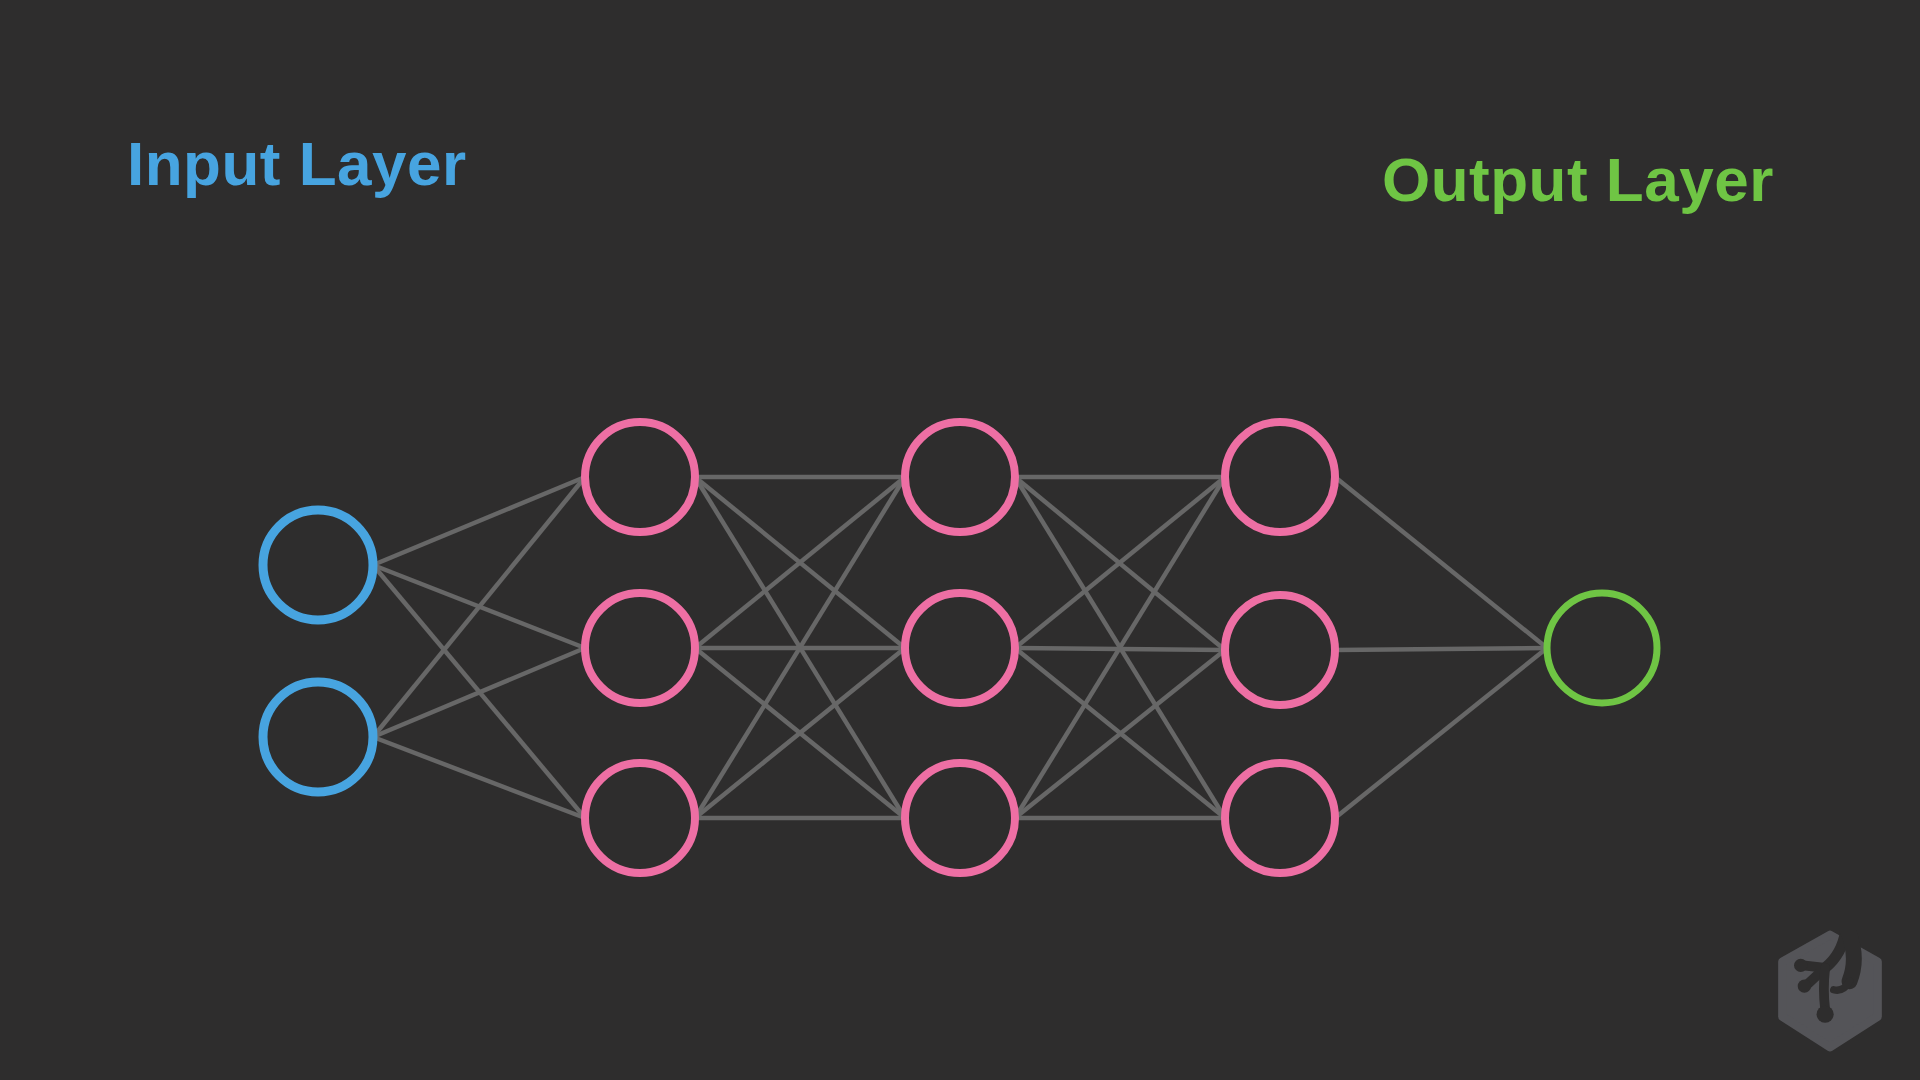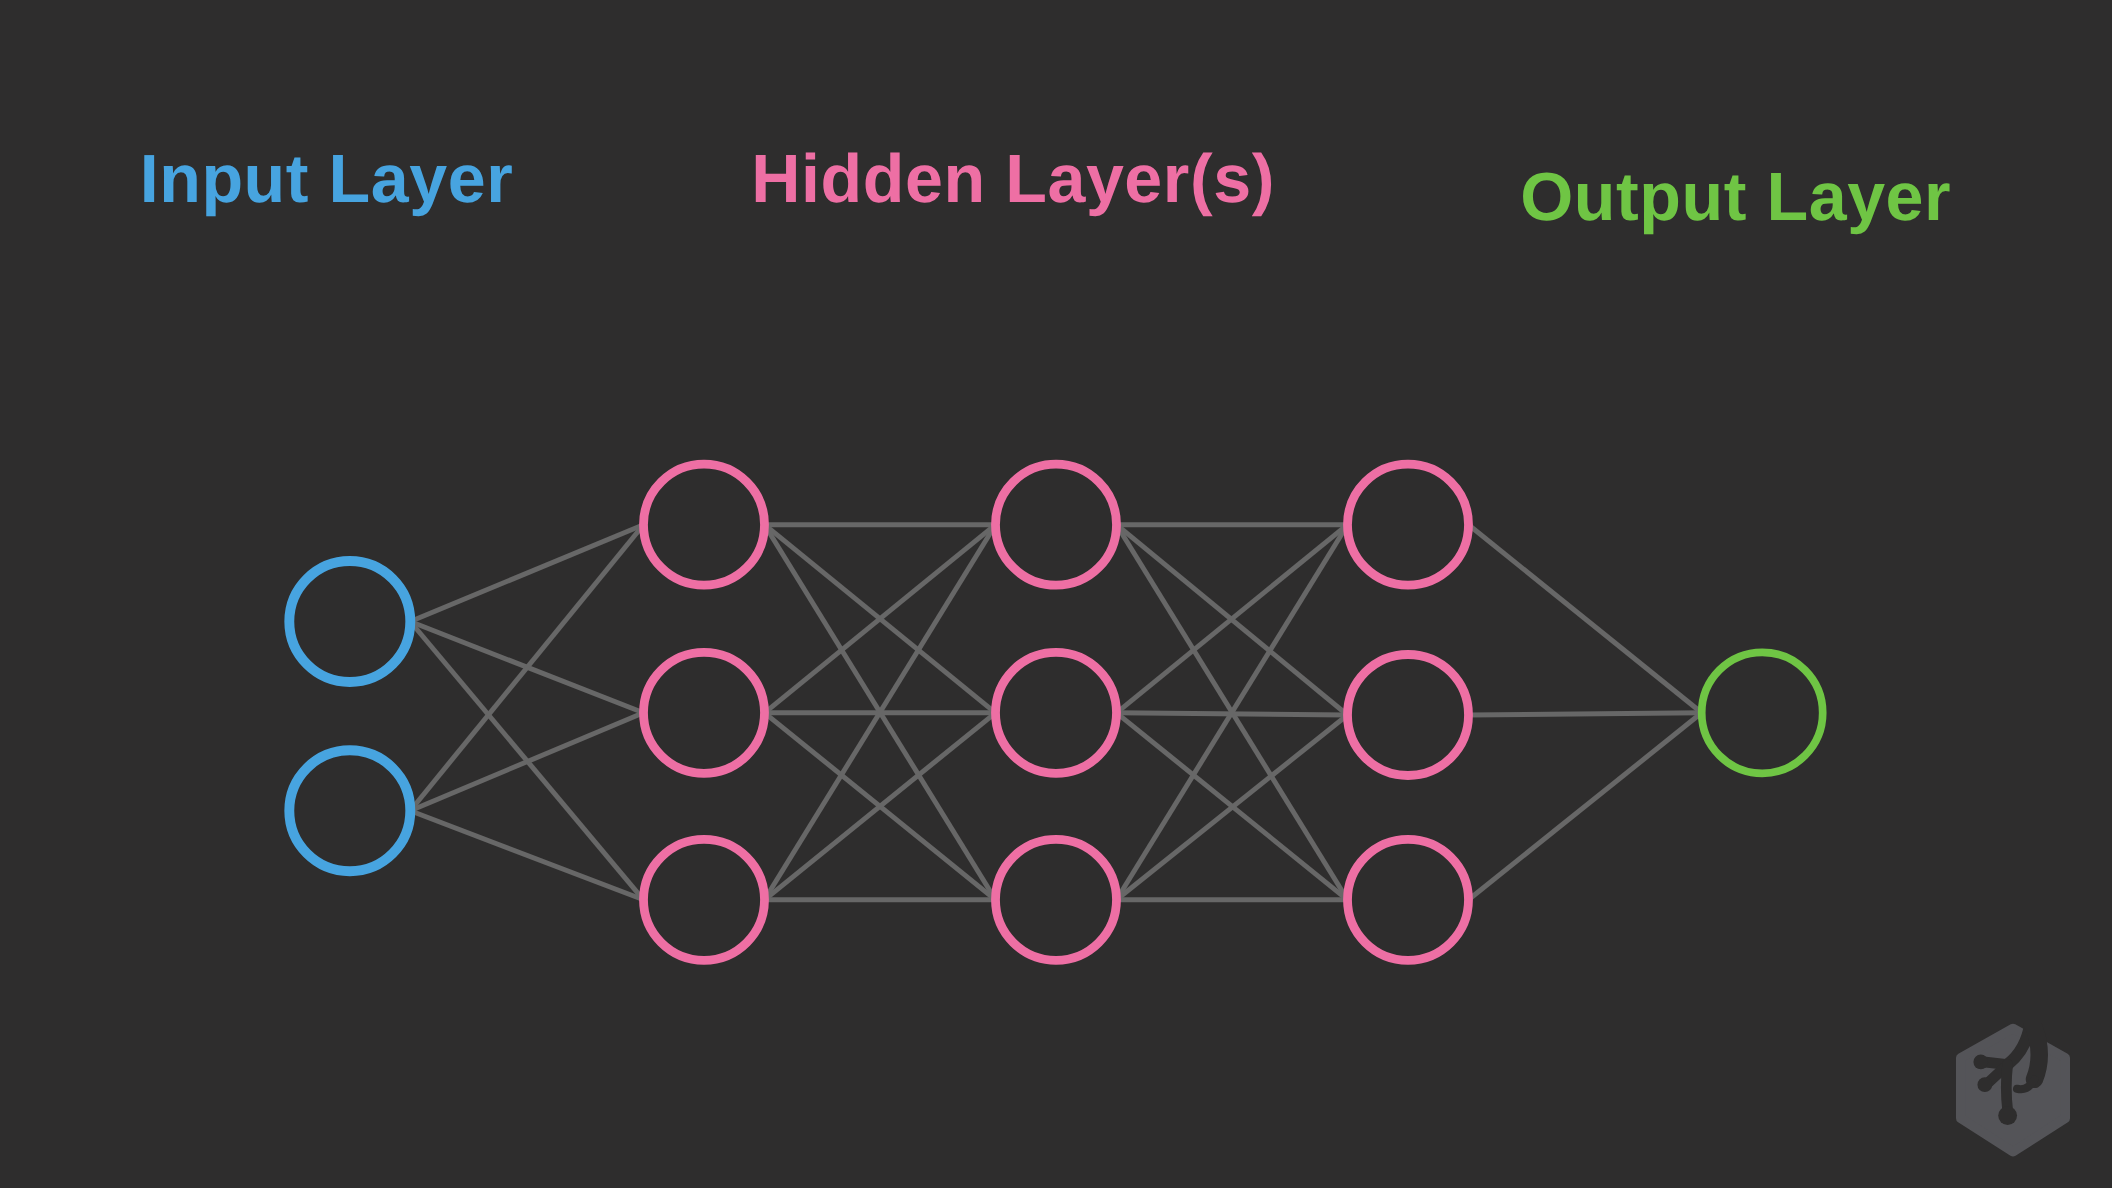--- a/index.html
+++ b/index.html
@@ -64,21 +64,20 @@
       <circle cx="960" cy="477" r="55" fill="#2e2d2d" stroke="#ee6fa4" stroke-width="8"></circle>
       <circle cx="960" cy="648" r="55" fill="#2e2d2d" stroke="#ee6fa4" stroke-width="8"></circle>
       <circle cx="960" cy="818" r="55" fill="#2e2d2d" stroke="#ee6fa4" stroke-width="8"></circle>
       <circle cx="1280" cy="477" r="55" fill="#2e2d2d" stroke="#ee6fa4" stroke-width="8"></circle>
       <circle cx="1280" cy="650" r="55" fill="#2e2d2d" stroke="#ee6fa4" stroke-width="8"></circle>
       <circle cx="1280" cy="818" r="55" fill="#2e2d2d" stroke="#ee6fa4" stroke-width="8"></circle>
       <circle cx="1602" cy="648" r="55" fill="#2e2d2d" stroke="#6fc544" stroke-width="7"></circle>
     </svg>
 
   <div class="layer-label" style="color: rgb(71, 164, 224); left: 127px; top: 128px;">Input Layer</div>
-  <div class="layer-label" style="color: rgb(238, 111, 164); left: 683px; top: 128px;">Hidden Layer(s)</div>
   <div class="layer-label" style="color: rgb(111, 197, 68); left: 1382px; top: 144px;">Output Layer</div>
 
   <svg id="logo-svg" viewBox="0 0 100 100" style="left: 1765px; top: 930px; width: 130px; height: 122px;">
     <path class="hex" d="M50 4 L89 26 L89 71 L50 96 L11 71 L11 26 Z"></path>
 
     <path class="cut" d="M63 0 Q60 20 46 31" stroke-width="9" stroke-linecap="butt"></path>
     <path class="cut" d="M64 -1 Q74 22 66 42" stroke-width="13" stroke-linecap="round"></path>
     <path class="cut" d="M66 42 Q61 51 53 49" stroke-width="6" stroke-linecap="round"></path>
     <path class="cut" d="M46 31 L28 29" stroke-width="8" stroke-linecap="round"></path>
     <path class="cut" d="M46 31 L31 45" stroke-width="8" stroke-linecap="round"></path>

